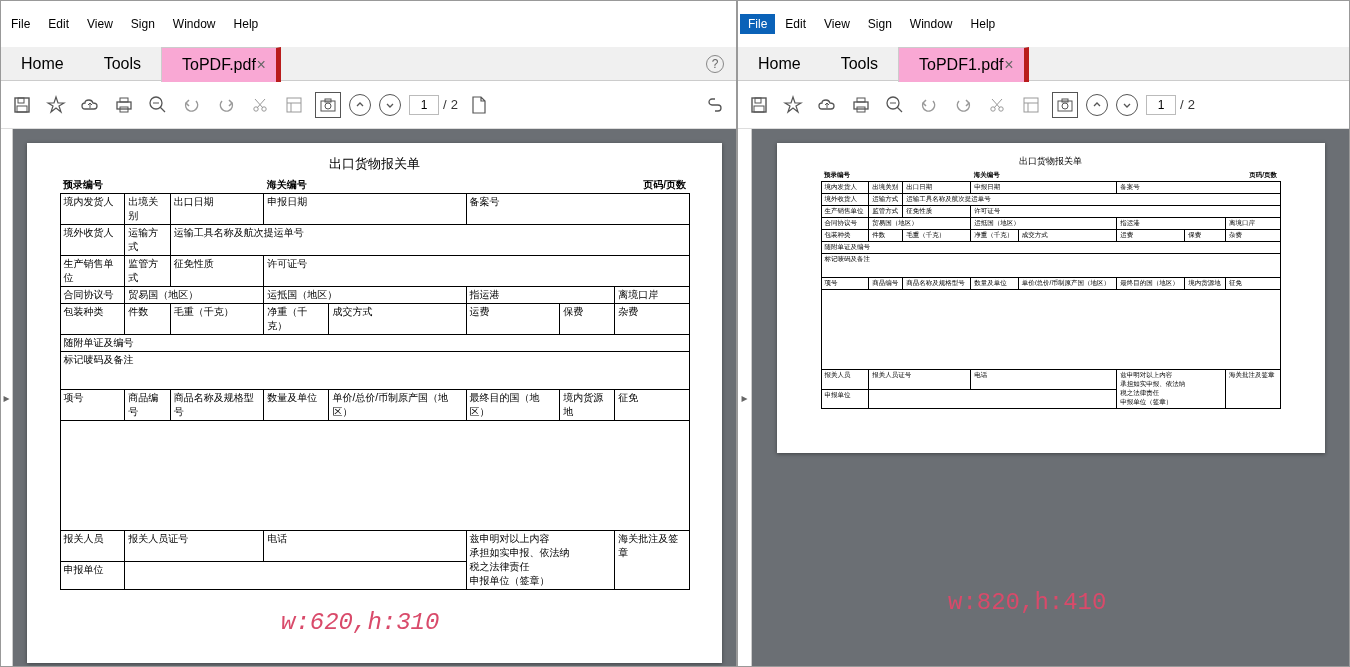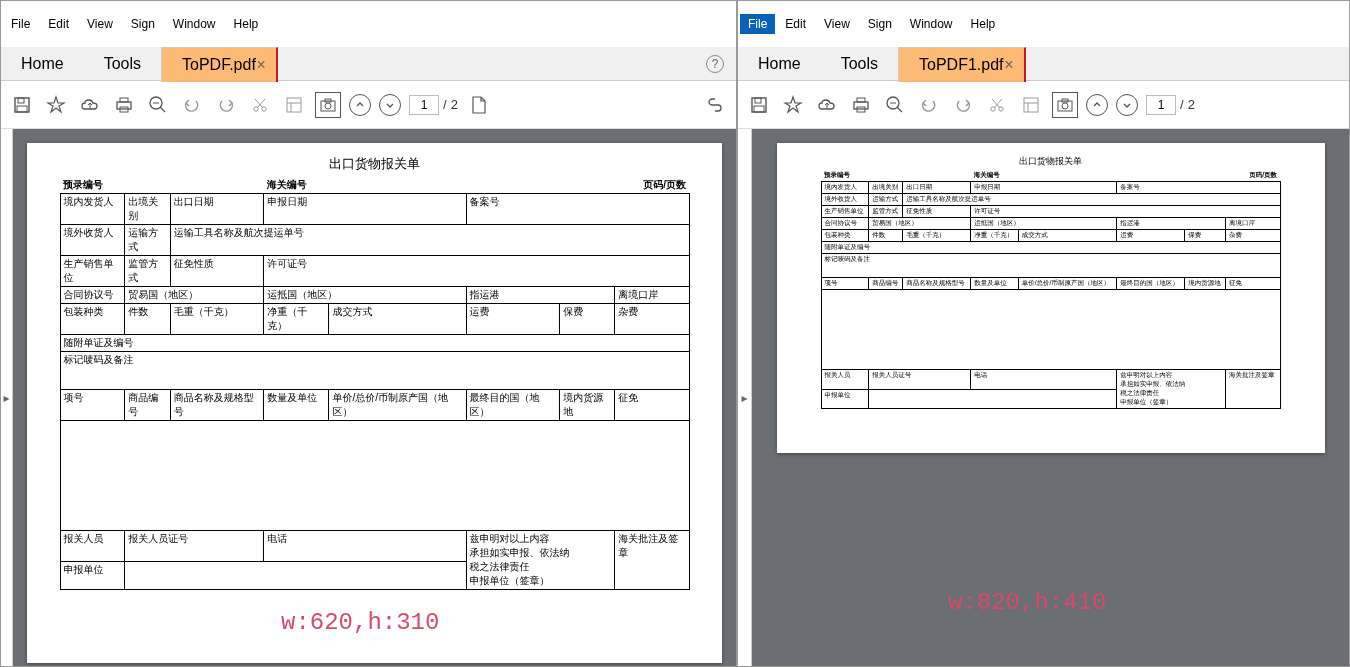--- a/index.html
+++ b/index.html
@@ -5,21 +5,21 @@
   * { box-sizing: border-box; margin: 0; padding: 0; }
   body { font-family: "Segoe UI", Tahoma, sans-serif; font-size: 12px; background: #fff; width: 1350px; height: 667px; display: flex; }
   .window { height: 667px; border: 1px solid #999; background: #fff; display: flex; flex-direction: column; }
   .window.left { width: 737px; }
   .window.right { width: 613px; }
   .menubar { display: flex; align-items: center; gap: 2px; padding: 13px 2px; background: #fff; font-size: 12px; }
   .menu-item { padding: 3px 8px; cursor: pointer; }
   .menu-item.sel { background: #0a62b8; color: #fff; }
   .tabs { display: flex; align-items: center; background: #f0f0f0; border-bottom: 1px solid #ccc; height: 34px; }
   .tab { padding: 8px 20px; font-size: 16px; cursor: pointer; }
-  .tab.doc { background: #fdba74; border-top: 1px solid #ccc; border-left: 1px solid #ccc; border-right: 2px solid #b91c1c; margin-bottom: -1px; position: relative; }
+  .tab.doc { background: #f9a8d4; border-top: 1px solid #ccc; border-left: 1px solid #ccc; border-right: 5px solid #b91c1c; margin-bottom: -1px; position: relative; }
   .tab-close { position: absolute; right: 10px; top: 50%; transform: translateY(-50%); color: #666; }
   .help-icon { margin-left: auto; margin-right: 12px; width: 18px; height: 18px; border: 1px solid #888; border-radius: 50%; display: flex; align-items: center; justify-content: center; color: #666; }
   .toolbar { display: flex; align-items: center; padding: 6px 8px; border-bottom: 1px solid #ddd; gap: 8px; height: 48px; }
   .tb { width: 26px; height: 26px; display: flex; align-items: center; justify-content: center; color: #555; cursor: pointer; }
   .tb.box { border: 1px solid #555; }
   .tb.circle-up, .tb.circle-down { border: 1.5px solid #555; border-radius: 50%; width: 22px; height: 22px; }
   .pagebox { display: flex; align-items: center; gap: 4px; font-size: 13px; color: #333; }
   .pagebox input { width: 30px; border: 1px solid #bbb; text-align: center; padding: 2px; font-size: 12px; }
   .content { flex: 1; display: flex; background: #6b6f74; position: relative; overflow: hidden; }
   .sidebar-handle { width: 14px; background: #fff; border-right: 1px solid #ccc; display: flex; align-items: center; justify-content: center; color: #666; }
@@ -230,21 +230,21 @@
                 <td rowspan="2">海关批注及签章</td>
               </tr>
           <tr>
                 <td class="tall3">申报单位</td>
                 <td colspan="4"></td>
               </tr>
         </tbody>
           </table>
       </div>
     </div>
-    <div class="dim-label" style="left:280px; bottom:30px;">w:620,h:310</div>
+    <div class="dim-label" style="left:280px; bottom:30px;font-style:italic;">w:620,h:310</div>
   </div>
 </div>
 
 <div class="window right">
   <div class="menubar">
     <span class="menu-item sel">File</span>
     <span class="menu-item">Edit</span>
     <span class="menu-item">View</span>
     <span class="menu-item">Sign</span>
     <span class="menu-item">Window</span>

